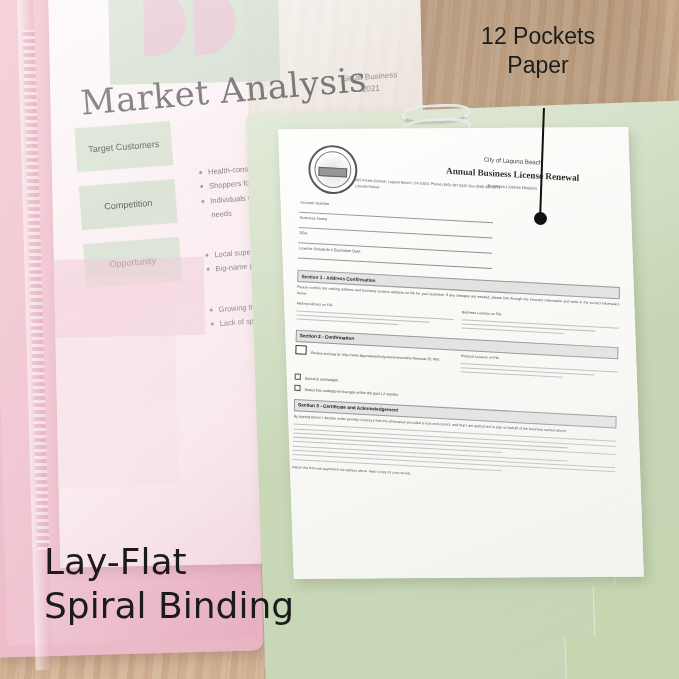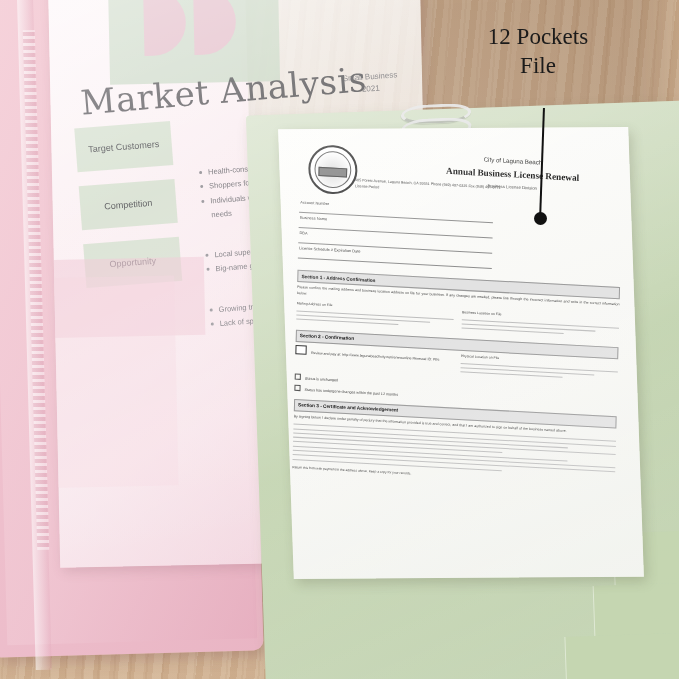--- a/index.html
+++ b/index.html
@@ -356,21 +356,21 @@
   
   .callout-top {
     position: absolute;
     left: 404px;
     top: 22px;
     width: 268px;
     text-align: center;
     font-size: 23px;
     line-height: 1.28;
     color: #1b1b1b;
-    font-family: Liberation Serif, serif;
+    font-family: Liberation Sans, sans-serif;
   }
   .leader {
     position: absolute;
     left: 541px;
     top: 108px;
     width: 2px;
     height: 112px;
     background: #111;
     transform: rotate(2deg);
   }
@@ -581,19 +581,23 @@
         </div>
         <div class="para" style="margin-top:6px; font-size:3.2px;">Return this form with payment to the address above. Keep a copy for your records.</div>
       </div>
 
     </div>
     <div class="page-right-sheen"></div>
   </div>
 
   <div class="callout-top">
     <div>12 Pockets</div>
-    <div>File</div>
+    <div>Paper</div>
   </div>
   <div class="leader"></div>
   <div class="leader-dot"></div>
 
+  <div class="callout-bottom">
+    <div>Lay-Flat</div>
+    <div>Spiral Binding</div>
+  </div>
 
 </div>
 
 </body></html>

